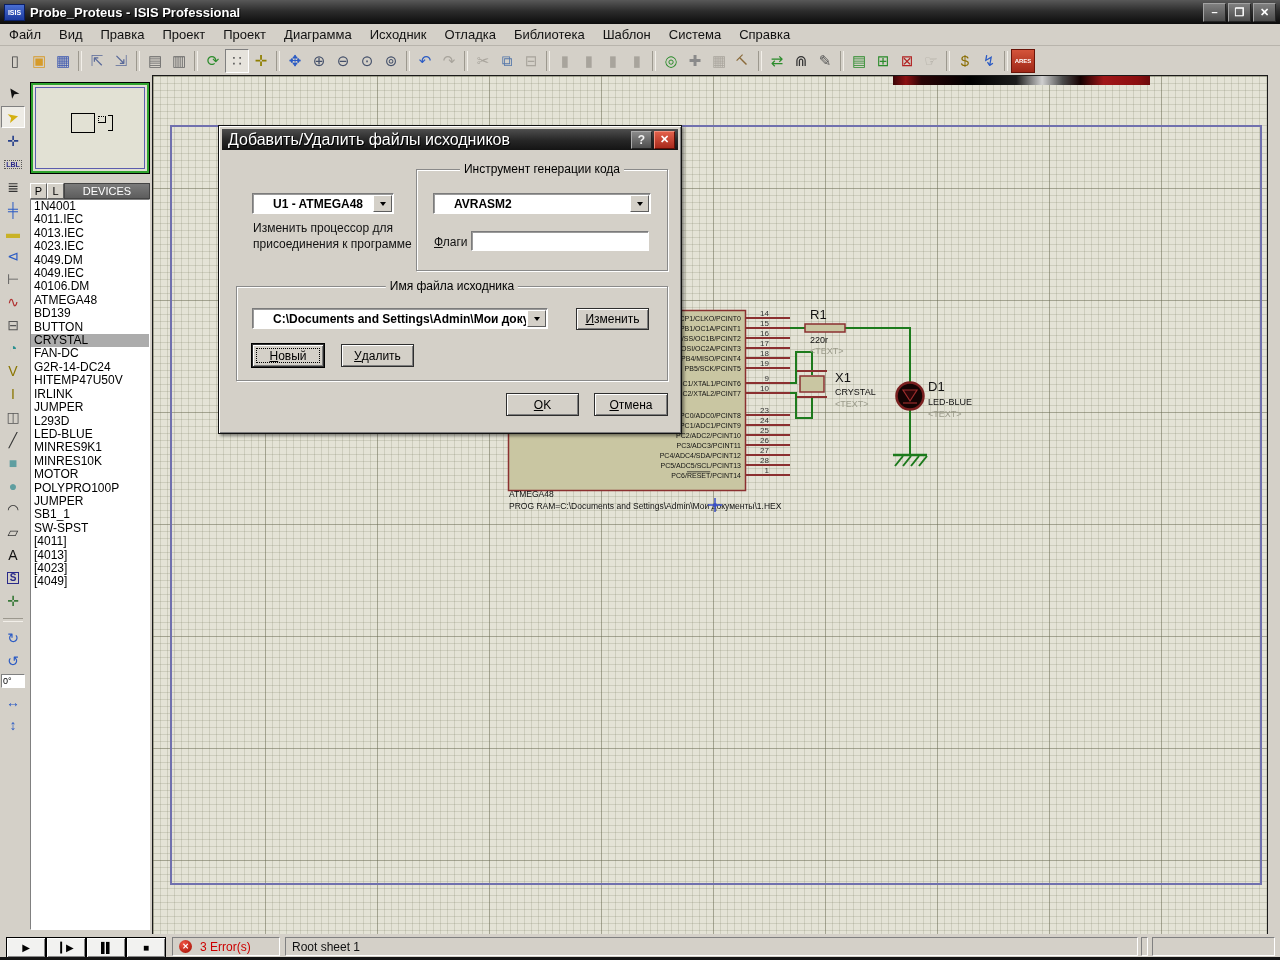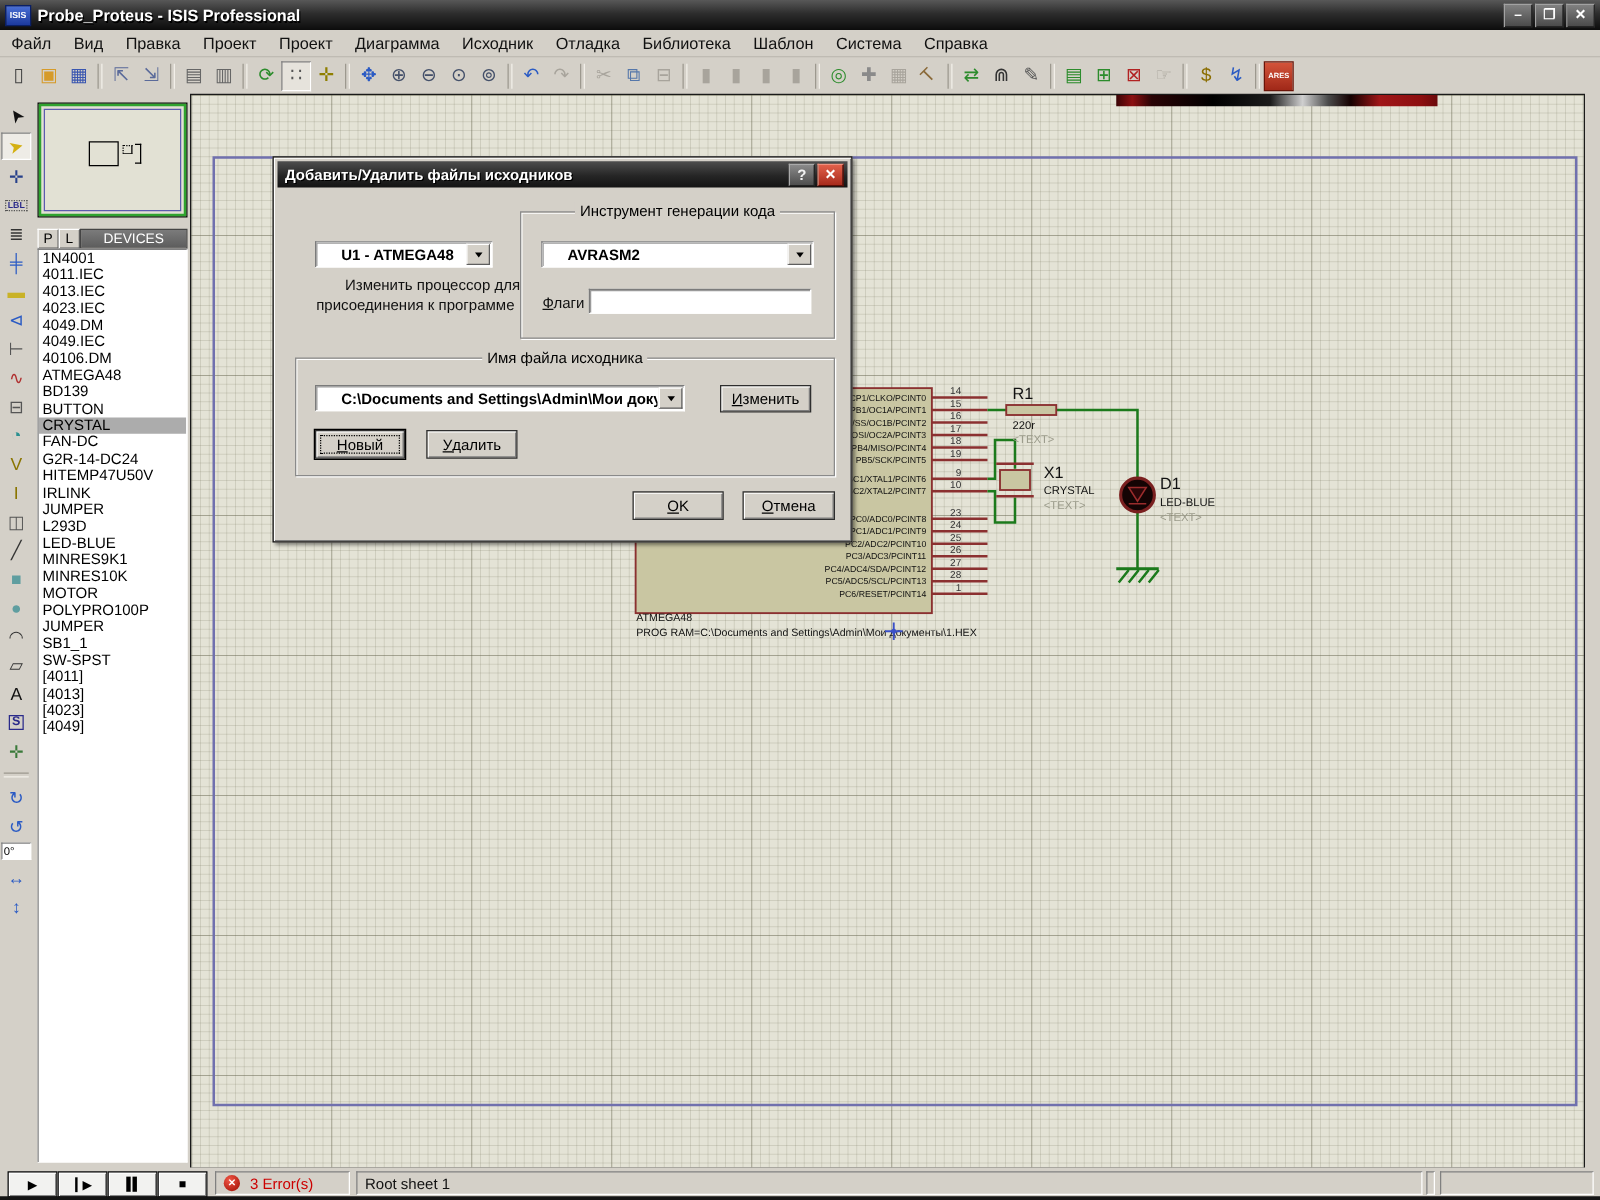--- a/index.html
+++ b/index.html
@@ -69,21 +69,21 @@
     background-size:112px 112px,112px 112px,7px 7px,7px 7px;}
   .sheet-border{position:absolute;left:17px;top:49px;width:1092px;height:760px;border:2px solid #7070AE;box-sizing:border-box;}
   .artifact{position:absolute;left:740px;top:0;width:257px;height:9px;
     background:linear-gradient(90deg,#3a0406 0%,#8c1012 5%,#2a0406 11%,#000 30%,#1c1c1c 48%,#cfcfcf 58%,#4a4a4a 66%,#150000 73%,#a01618 82%,#8c0e10 95%,#6b0a0c 100%);}
   .schematic-svg{position:absolute;inset:0;}
   
   .dialog{position:absolute;left:218px;top:125px;width:462px;height:307px;background:#D4D0C8;
     border:1px solid #111;box-shadow:inset 1px 1px 0 #fff, inset -1px -1px 0 #7d7d7d, 2px 2px 3px rgba(0,0,0,.45);z-index:10;}
   .dlg-title{position:absolute;left:3px;top:3px;right:3px;height:21px;
     background:linear-gradient(180deg,#4e4e4e,#262626 55%,#141414);display:flex;align-items:center;}
-  .dlg-title-text{color:#fff;font-size:12px;font-weight:bold;padding-left:6px;text-shadow:1px 1px 0 #000;}
+  .dlg-title-text{color:#fff;font-size:16px;font-weight:normal;padding-left:6px;text-shadow:1px 1px 0 #000;}
   .dlg-btns{margin-left:auto;display:flex;gap:2px;margin-right:3px;}
   .dlg-help{width:19px;height:16px;background:linear-gradient(180deg,#8a8a8a,#4e4e4e);
     border:1px solid;border-color:#aaa #222 #222 #aaa;color:#f2f2f2;font-weight:bold;font-size:12px;
     display:flex;align-items:center;justify-content:center;}
   .dlg-close{width:19px;height:16px;background:linear-gradient(180deg,#e2604a,#a82a1c);
     border:1px solid;border-color:#f0907e #5e0e06 #5e0e06 #f0907e;color:#fff;font-weight:bold;font-size:11px;
     display:flex;align-items:center;justify-content:center;}
   .groupbox{position:absolute;border:1px solid #8a8a8a;box-shadow:inset 1px 1px 0 #fff,1px 1px 0 #fff;}
   .legend{position:absolute;top:-8px;left:50%;transform:translateX(-50%);background:#D4D0C8;
     padding:0 4px;font-size:12px;white-space:nowrap;}
@@ -510,21 +510,21 @@
         <div class="dlg-close">✕</div>
       </div>
     </div>
 
     <div class="combo" style="left:33px;top:67px;width:142px;height:21px;">
       <div class="combo-text">U1 - ATMEGA48</div>
       <div class="combo-btn">
           <div class="combo-arrow"></div>
         </div>
     </div>
-    <div class="dlg-caption" style="left:34px;top:95px;margin-left:23px;">Изменить процессор для</div>
+    <div class="dlg-caption" style="left:34px;top:95px;">Изменить процессор для</div>
     <div class="dlg-caption" style="left:34px;top:111px;">присоединения к программе</div>
 
     <div class="groupbox" style="left:197px;top:43px;width:250px;height:100px;">
       <div class="legend">Инструмент генерации кода</div>
     </div>
     <div class="combo" style="left:214px;top:67px;width:218px;height:21px;">
       <div class="combo-text">AVRASM2</div>
       <div class="combo-btn">
           <div class="combo-arrow"></div>
         </div>

